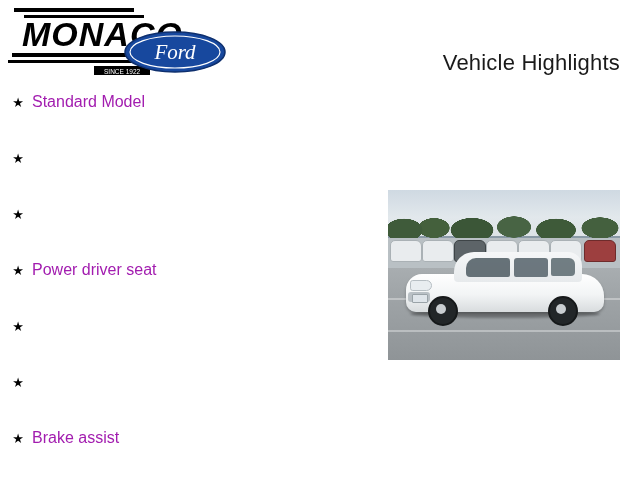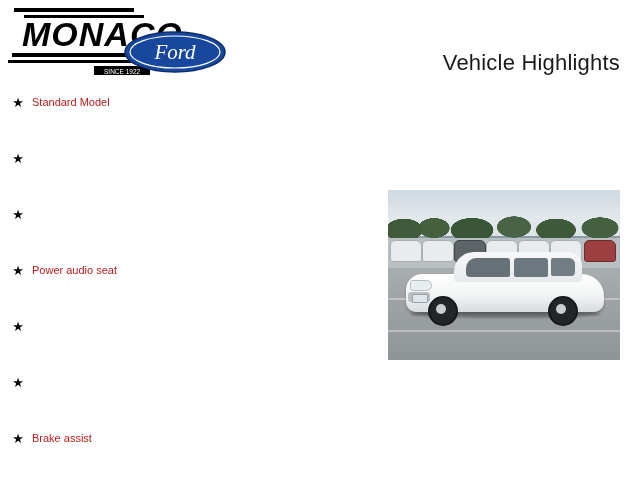--- a/index.html
+++ b/index.html
@@ -72,23 +72,23 @@
     width: 16px;
     font-size: 13px;
     line-height: 20px;
     color: #000;
     text-align: center;
     margin-right: 6px;
     margin-top: 1px;
   }
 
   .feature-text {
-    font-size: 11px;
+    font-size: 16px;
     line-height: 20px;
-    color: #b91c1c;
+    color: #a21caf;
     white-space: nowrap;
   }
 
   
   .vehicle-photo {
     position: absolute;
     left: 388px;
     top: 190px;
     width: 232px;
     height: 170px;
@@ -290,21 +290,21 @@
   <li class="feature-item">
     <span class="star-icon">★</span>
   </li>
 
   <li class="feature-item">
     <span class="star-icon">★</span>
   </li>
 
   <li class="feature-item">
     <span class="star-icon">★</span>
-    <span class="feature-text">Power audio seat</span>
+    <span class="feature-text">Power driver seat</span>
   </li>
 
   <li class="feature-item">
     <span class="star-icon">★</span>
   </li>
 
   <li class="feature-item">
     <span class="star-icon">★</span>
   </li>
 

